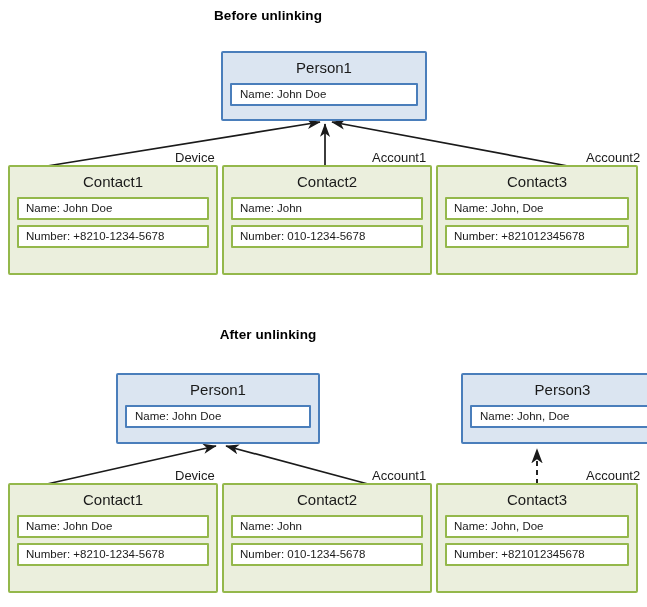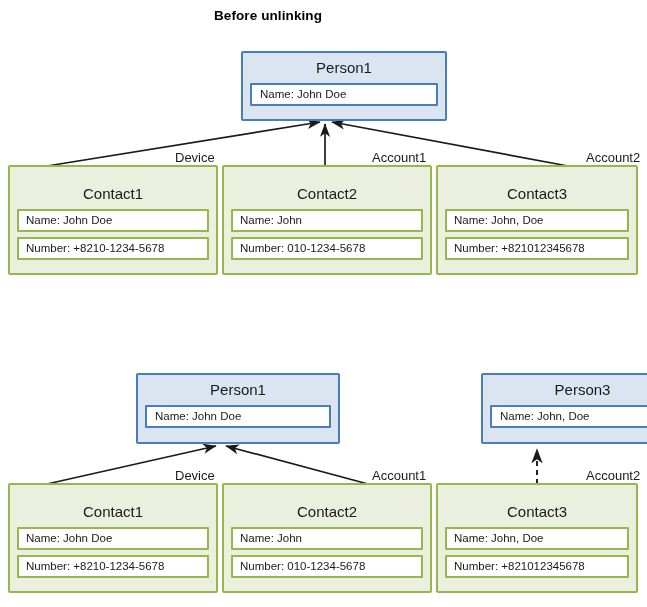--- a/index.html
+++ b/index.html
@@ -41,21 +41,20 @@
   }
 
   
   .person-node {
     position: absolute;
     box-sizing: border-box;
     background: #dbe5f1;
     border: 2px solid #4a7ebb;
     border-radius: 2px;
     padding: 5px 7px 7px 7px;
-    margin-left: 20px;
   }
   .person-node .node-title {
     text-align: center;
     font-size: 15px;
     color: #1a1a1a;
     line-height: 20px;
     white-space: nowrap;
   }
   .person-node .field {
     box-sizing: border-box;
@@ -70,21 +69,21 @@
     overflow: hidden;
   }
 
   
   .contact-node {
     position: absolute;
     box-sizing: border-box;
     background: #ebefdd;
     border: 2px solid #94b84b;
     border-radius: 2px;
-    padding: 16px 7px 7px 7px;
+    padding: 4px 7px 7px 7px;
   }
   .contact-node .node-title {
     text-align: center;
     font-size: 15px;
     color: #1a1a1a;
     line-height: 21px;
     white-space: nowrap;
   }
   .contact-node .field {
     box-sizing: border-box;
@@ -128,20 +127,21 @@
 
     <g>
       <line x1="47" y1="484" x2="216" y2="446" stroke="#1a1a1a" stroke-width="1.7" marker-end="url(#arrowhead)"></line>
       <line x1="368" y1="484" x2="226" y2="446" stroke="#1a1a1a" stroke-width="1.7" marker-end="url(#arrowhead)"></line>
       <line x1="537" y1="484" x2="537" y2="449" stroke="#1a1a1a" stroke-width="1.9" stroke-dasharray="5,4" marker-end="url(#arrowhead)"></line>
     </g>
   </svg>
 
   <div class="section-title" style="left:0; top:8px;">Before unlinking</div>
 
+  <div class="section-title" style="left:0; top:327px;">After unlinking</div>
 
   <div class="person-node" style="left:221px; top:51px; width:206px; height:70px;">
     <div class="node-title">Person1</div>
     <div class="field">Name:  John Doe</div>
   </div>
 
   <div class="edge-label" style="left:175px; top:150px;">Device</div>
   <div class="edge-label" style="left:372px; top:150px;">Account1</div>
   <div class="edge-label" style="left:586px; top:150px;">Account2</div>
 

